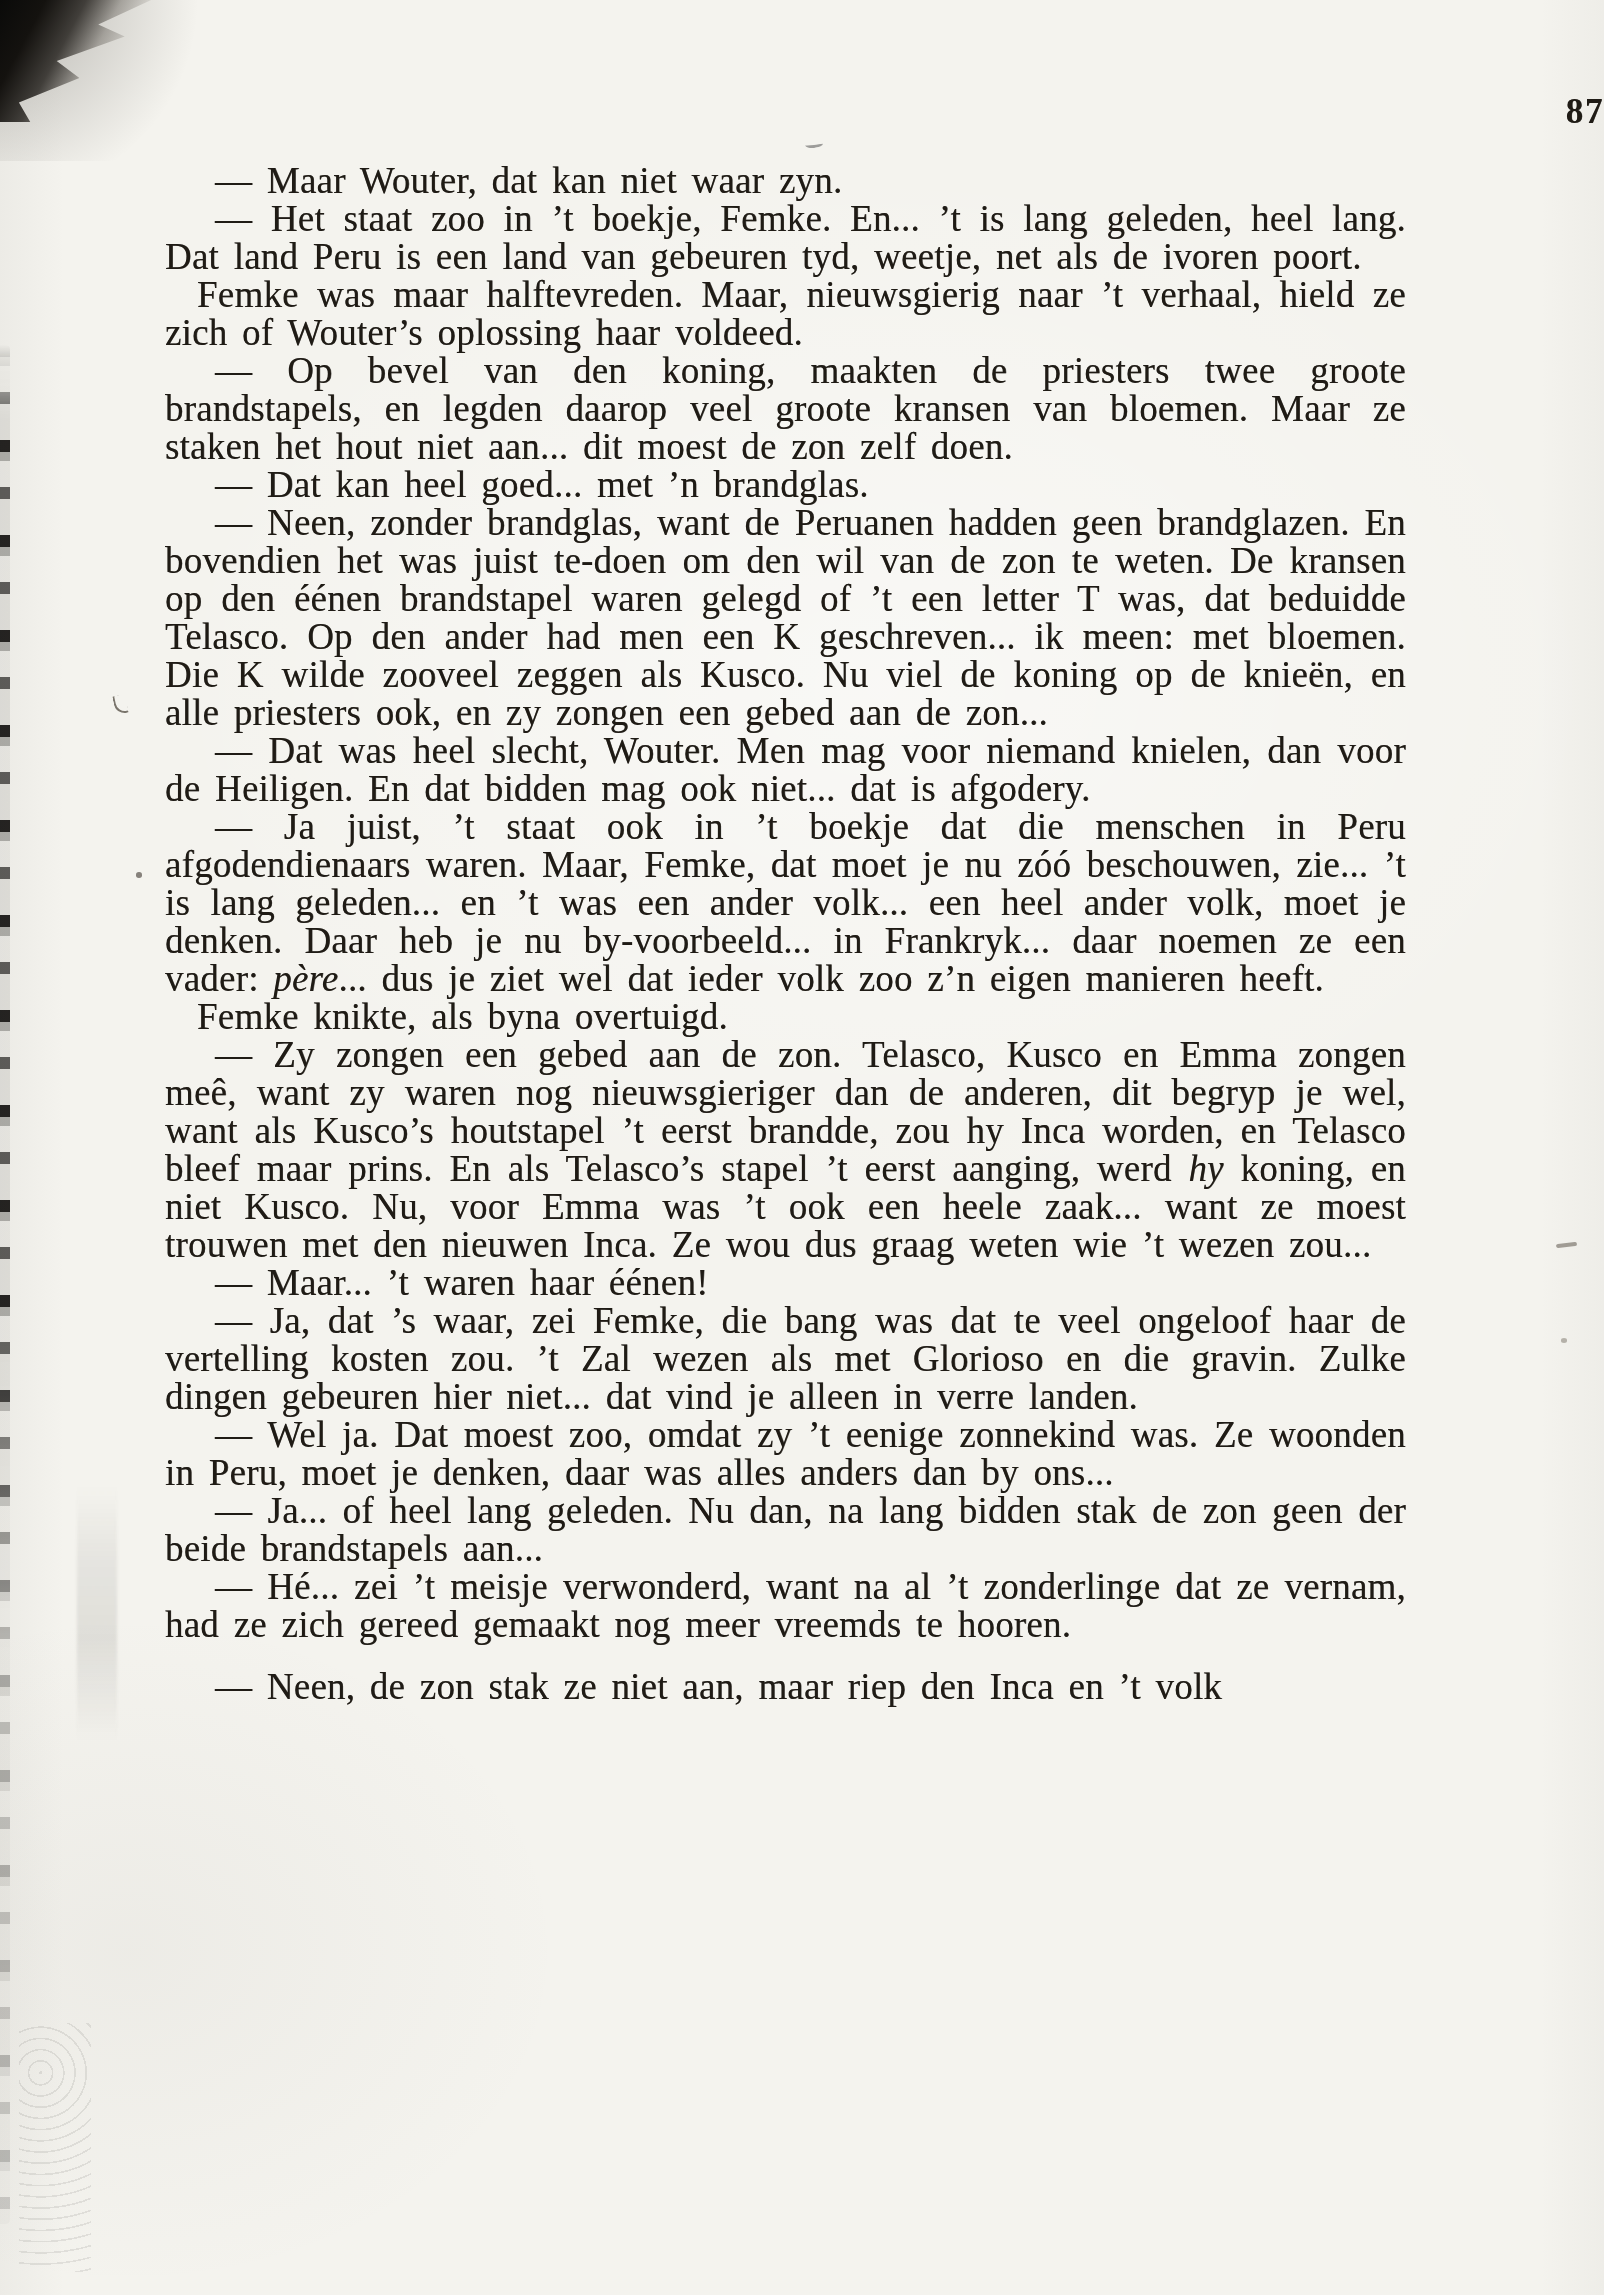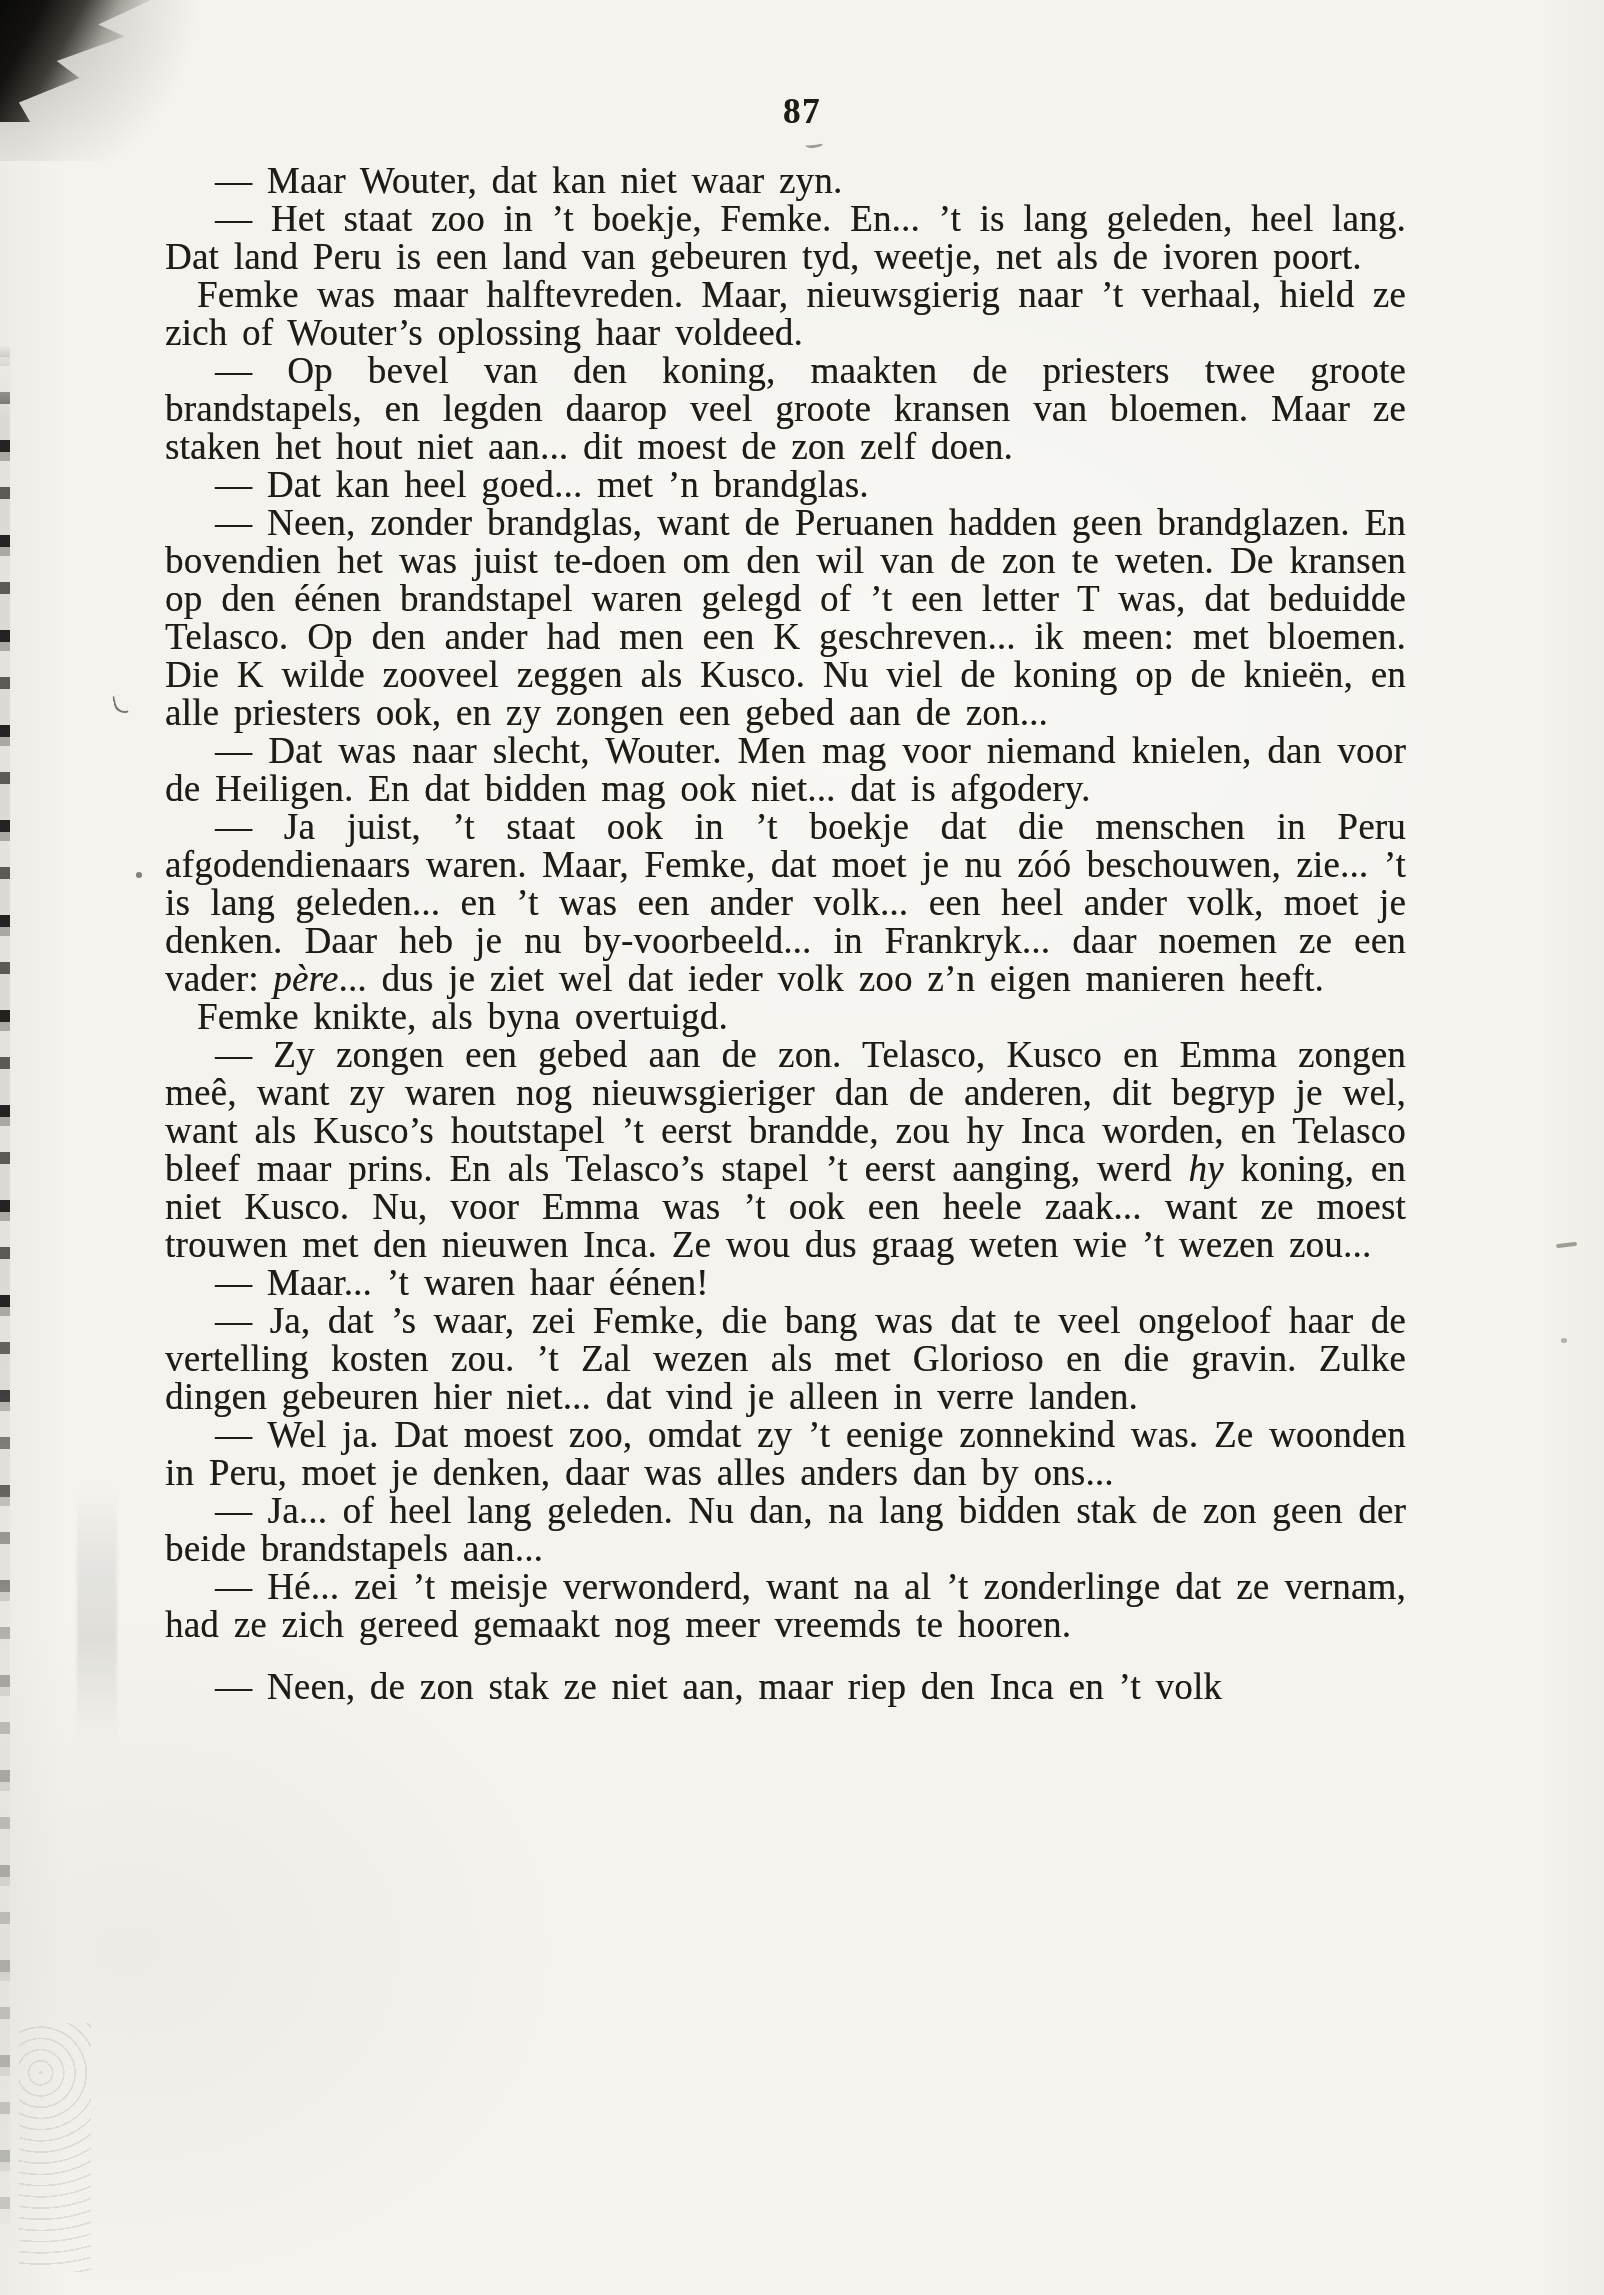--- a/index.html
+++ b/index.html
@@ -16,21 +16,21 @@
   .page{
     position:relative;width:1604px;height:2295px;overflow:hidden;
     background-color:var(--paper);
     background-image:
       radial-gradient(ellipse 1044px 763px at 55% 30%, rgba(255,255,255,0.45), transparent 70%),
       radial-gradient(ellipse 723px 562px at 8% 85%, rgba(120,115,105,0.06), transparent 60%),
       linear-gradient(to right, rgba(90,88,82,0.05), transparent 4%, transparent 96%, rgba(90,88,82,0.04));
   }
   .page-number{
     position:absolute;top:92px;left:0;width:1604px;
-    text-align:center;font-size:35px;font-weight:700;
+    text-align:right;font-size:35px;font-weight:700;
     letter-spacing:1.6px;color:var(--ink);
     text-shadow:0.3px 0.2px 0.3px rgba(25,22,18,0.6);
   }
   .text-block{
     position:absolute;left:165px;top:162px;width:1241px;
     font-size:37px;line-height:38px;color:var(--ink);
     text-align:justify;word-spacing:5.2px;letter-spacing:0.2px;
     text-shadow:0.3px 0.2px 0.3px rgba(25,22,18,0.6);
   }
   .para{margin:0;padding:0;}
@@ -111,21 +111,21 @@
 
   <div class="page-number">87</div>
 
   <div class="text-block">
       <p class="para dialogue"><span>— Maar Wouter, dat kan niet waar zyn.</span></p>
       <p class="para dialogue"><span>— Het staat zoo in ’t boekje, Femke. En... ’t is lang geleden, heel lang. Dat land Peru is een land van gebeuren tyd, weetje, net als de ivoren poort.</span></p>
       <p class="para narrative"><span>Femke was maar halftevreden. Maar, nieuwsgierig naar ’t verhaal, hield ze zich of Wouter’s oplossing haar voldeed.</span></p>
       <p class="para dialogue"><span>— Op bevel van den koning, maakten de priesters twee groote brandstapels, en legden daarop veel groote kransen van bloemen. Maar ze staken het hout niet aan... dit moest de zon zelf doen.</span></p>
       <p class="para dialogue"><span>— Dat kan heel goed... met ’n brandglas.</span></p>
       <p class="para dialogue"><span>— Neen, zonder brandglas, want de Peruanen hadden geen brandglazen. En bovendien het was juist te-doen om den wil van de zon te weten. De kransen op den éénen brandstapel waren gelegd of ’t een letter T was, dat beduidde Telasco. Op den ander had men een K geschreven... ik meen: met bloemen. Die K wilde zooveel zeggen als Kusco. Nu viel de koning op de knieën, en alle priesters ook, en zy zongen een gebed aan de zon...</span></p>
-      <p class="para dialogue"><span>— Dat was naar slecht, Wouter. Men mag voor niemand knielen, dan voor de Heiligen. En dat bidden mag ook niet... dat is afgodery.</span></p>
+      <p class="para dialogue"><span>— Dat was heel slecht, Wouter. Men mag voor niemand knielen, dan voor de Heiligen. En dat bidden mag ook niet... dat is afgodery.</span></p>
       <p class="para dialogue"><span>— Ja juist, ’t staat ook in ’t boekje dat die menschen in Peru afgodendienaars waren. Maar, Femke, dat moet je nu zóó beschouwen, zie... ’t is lang geleden... en ’t was een ander volk... een heel ander volk, moet je denken. Daar heb je nu by-voorbeeld... in Frankryk... daar noemen ze een vader: </span><em>père</em><span>... dus je ziet wel dat ieder volk zoo z’n eigen manieren heeft.</span></p>
       <p class="para narrative"><span>Femke knikte, als byna overtuigd.</span></p>
       <p class="para dialogue"><span>— Zy zongen een gebed aan de zon. Telasco, Kusco en Emma zongen meê, want zy waren nog nieuwsgieriger dan de anderen, dit begryp je wel, want als Kusco’s houtstapel ’t eerst brandde, zou hy Inca worden, en Telasco bleef maar prins. En als Telasco’s stapel ’t eerst aanging, werd </span><em>hy</em><span> koning, en niet Kusco. Nu, voor Emma was ’t ook een heele zaak... want ze moest trouwen met den nieuwen Inca. Ze wou dus graag weten wie ’t wezen zou...</span></p>
       <p class="para dialogue"><span>— Maar... ’t waren haar éénen!</span></p>
       <p class="para dialogue"><span>— Ja, dat ’s waar, zei Femke, die bang was dat te veel ongeloof haar de vertelling kosten zou. ’t Zal wezen als met Glorioso en die gravin. Zulke dingen gebeuren hier niet... dat vind je alleen in verre landen.</span></p>
       <p class="para dialogue"><span>— Wel ja. Dat moest zoo, omdat zy ’t eenige zonnekind was. Ze woonden in Peru, moet je denken, daar was alles anders dan by ons...</span></p>
       <p class="para dialogue"><span>— Ja... of heel lang geleden. Nu dan, na lang bidden stak de zon geen der beide brandstapels aan...</span></p>
       <p class="para dialogue"><span>— Hé... zei ’t meisje verwonderd, want na al ’t zonderlinge dat ze vernam, had ze zich gereed gemaakt nog meer vreemds te hooren.</span></p>
       <p class="para dialogue"><span>— Neen, de zon stak ze niet aan, maar riep den Inca en ’t volk</span></p>
     </div>

